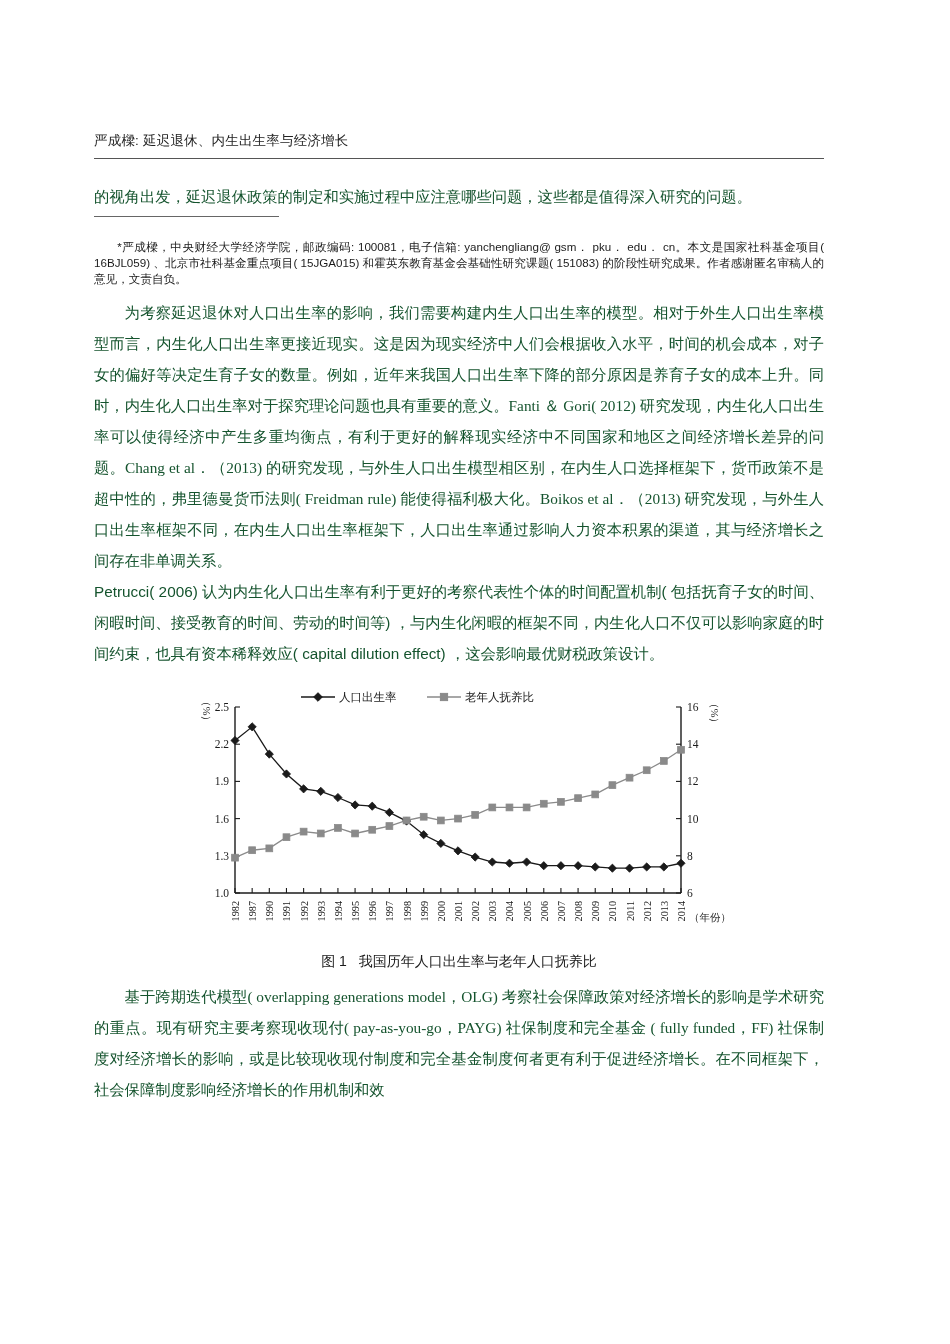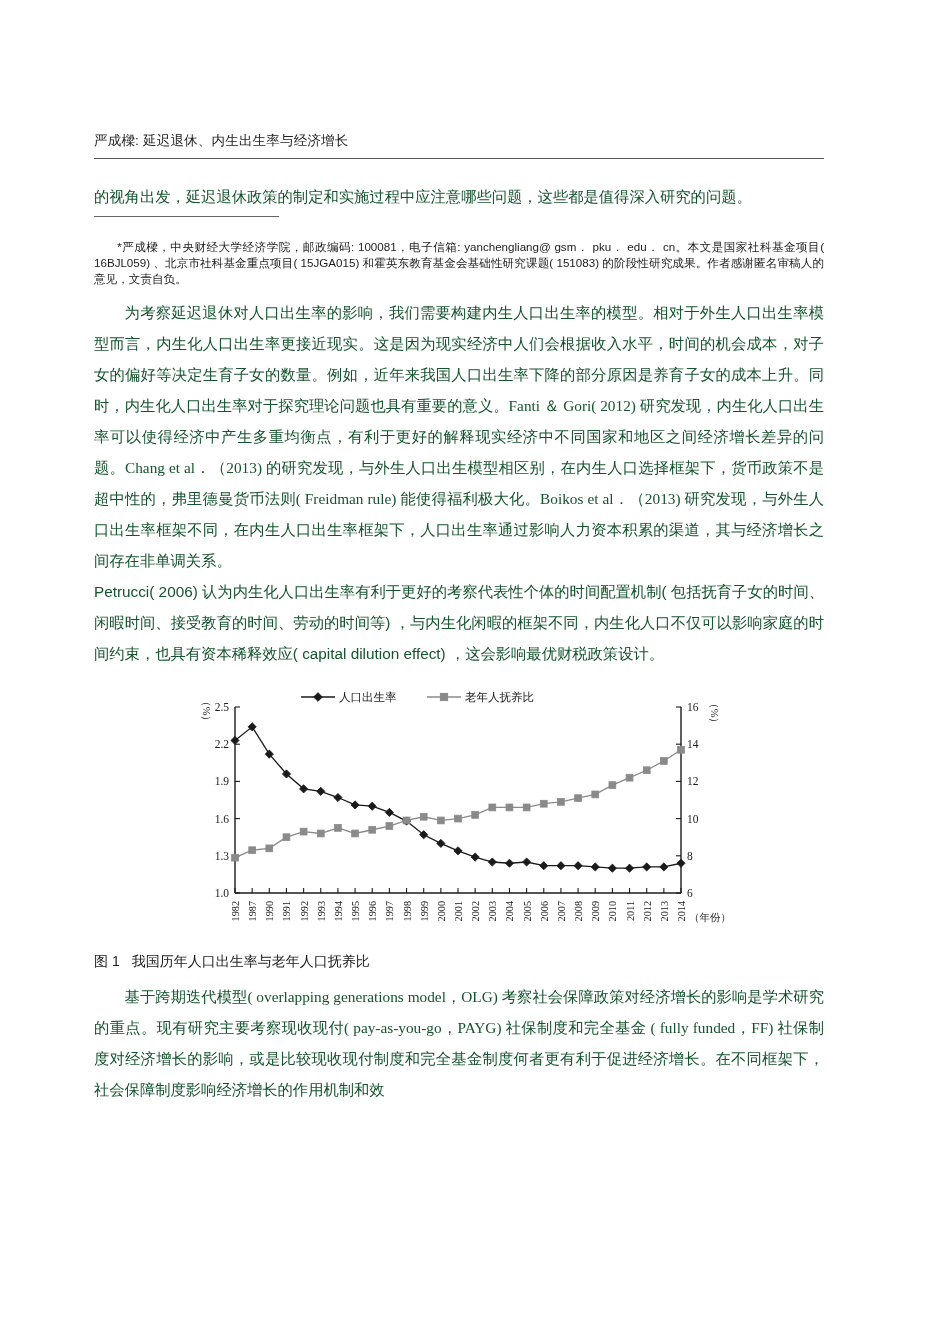--- a/index.html
+++ b/index.html
@@ -80,21 +80,21 @@
   .chart-wrap {
     position: relative;
     width: 540px;
     height: 270px;
     margin: 0 auto;
   }
   .chart-svg { display: block; }
   .fig-caption {
     font-family: "Liberation Sans", "DejaVu Sans", sans-serif;
     font-size: 14px;
-    text-align: left;
+    text-align: center;
     color: #1b1b1b;
     margin-top: 2px;
   }
   .fig-caption .capnum { margin-right: 12px; }
 
   svg text {
     font-family: "Liberation Serif", "DejaVu Serif", serif;
     fill: #1b1b1b;
   }
   .axis-num { font-size: 11.5px; }

